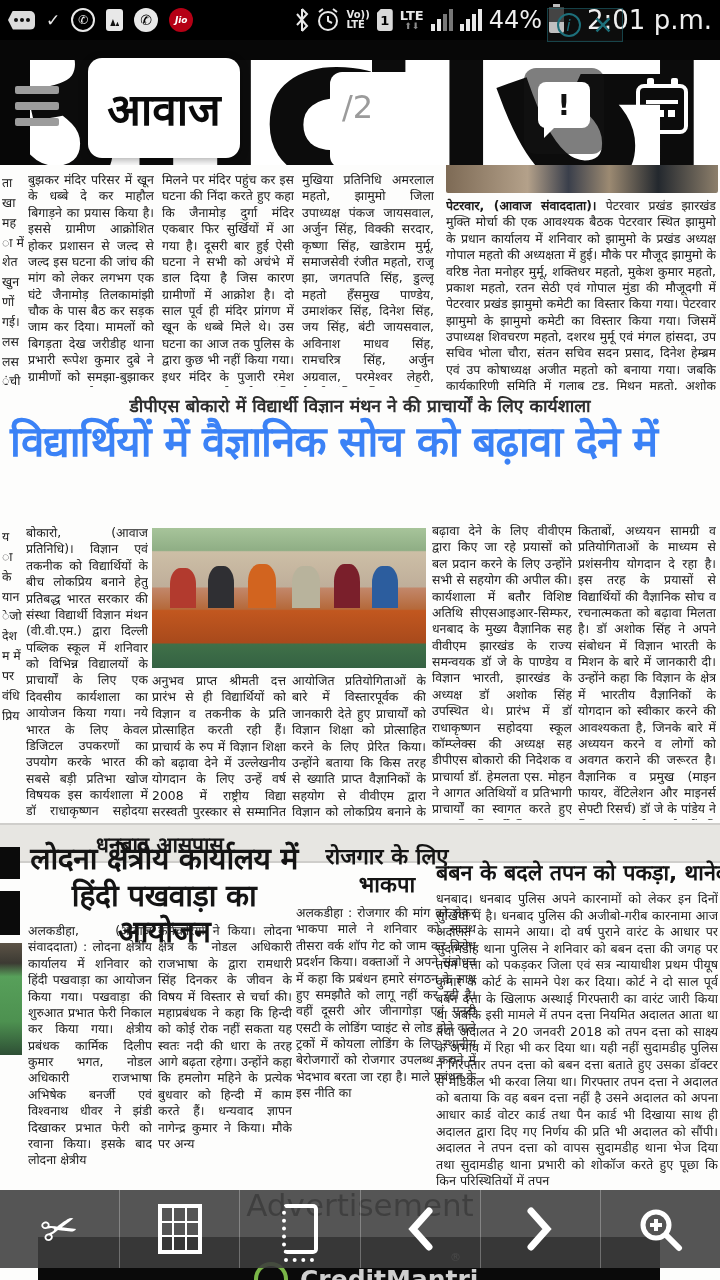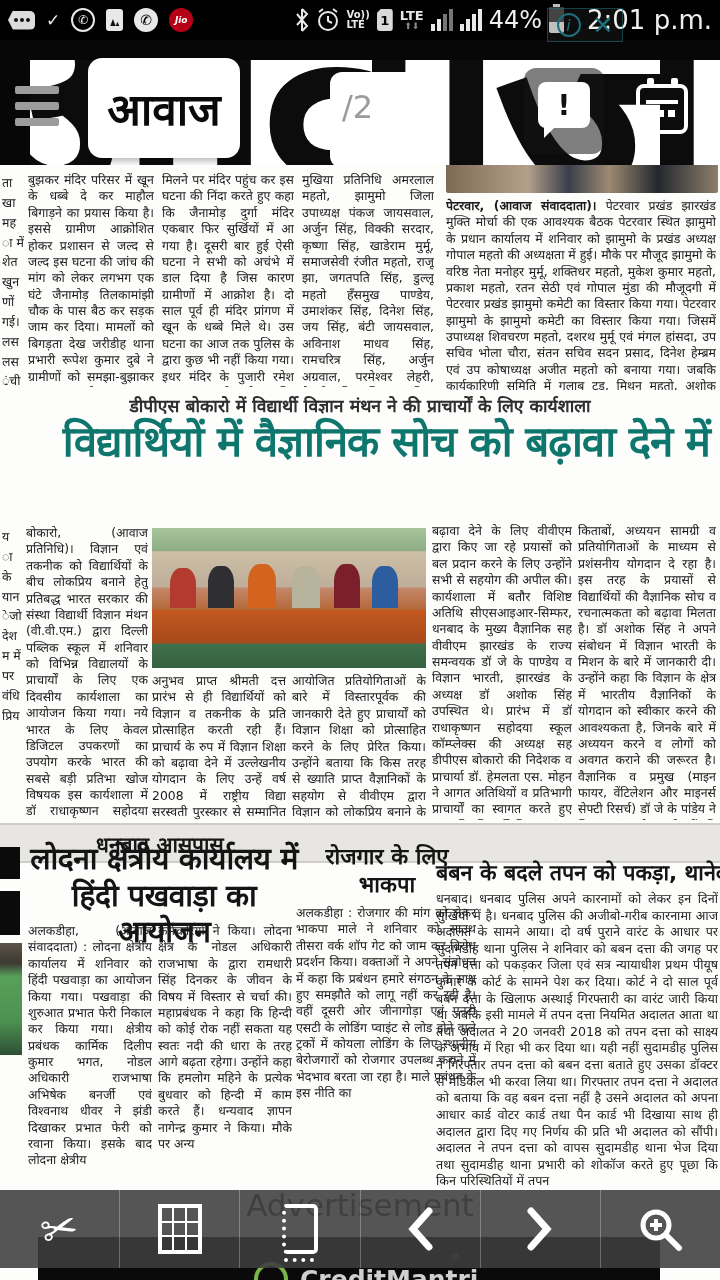--- a/index.html
+++ b/index.html
@@ -50,21 +50,21 @@
   .cal{left:636px;top:84px;width:52px;height:50px;border:4px solid #fff;border-radius:8px;background:transparent;cursor:pointer;}
   .cal::before{content:"";position:absolute;top:-10px;left:7px;width:7px;height:10px;background:#fff;border-radius:2px;box-shadow:24px 0 0 #fff;}
   .cal i{position:absolute;left:6px;top:22px;width:7px;height:7px;background:#fff;box-shadow:11px 0 0 #fff,22px 0 0 #fff;}
   .cal u{position:absolute;left:6px;top:12px;width:32px;height:4px;background:#fff;}
   
   .paper{left:0;top:165px;width:720px;height:1115px;background:#fdfdfc;overflow:hidden;}
   .ncol{position:absolute;font-size:12.4px;line-height:1.32;color:#1c1c1c;text-align:justify;overflow:hidden;}
   .ncol b{font-weight:700;}
   .clipcol{position:absolute;font-size:12.4px;line-height:1.6;color:#1c1c1c;white-space:pre-line;overflow:hidden;}
   .kicker{position:absolute;font-weight:800;color:#2e2e2e;font-size:17.5px;text-align:center;white-space:nowrap;}
-  .bigheadline{position:absolute;font-weight:800;color:#0f766e;text-align:right;font-size:42px;line-height:1.18;letter-spacing:-1px;}
+  .bigheadline{position:absolute;font-weight:800;color:#3b82f6;text-align:left;font-size:42px;line-height:1.18;letter-spacing:-1px;}
   .photo{position:absolute;overflow:hidden;}
   .secband{position:absolute;background:#e7e6e2;border-top:2px solid #cfcecb;border-bottom:2px solid #cfcecb;}
   .sectitle{position:absolute;font-weight:800;font-size:21px;color:#171717;}
   .h-left{position:absolute;font-weight:800;color:#141414;font-size:30px;line-height:1.22;text-align:center;letter-spacing:-.5px;}
   .h-mid{position:absolute;font-weight:800;color:#141414;font-size:22px;line-height:1.25;text-align:center;}
   .h-right{position:absolute;font-weight:800;color:#141414;font-size:21.5px;white-space:nowrap;}
   .fragblk{position:absolute;background:#0b0b0b;}
   
   .adlabel{position:absolute;left:0;width:720px;text-align:center;color:#4e4e4e;font-size:31px;}
   .adbox{position:absolute;left:38px;top:1237px;width:622px;height:43px;background:#0a0a0a;overflow:hidden;}

